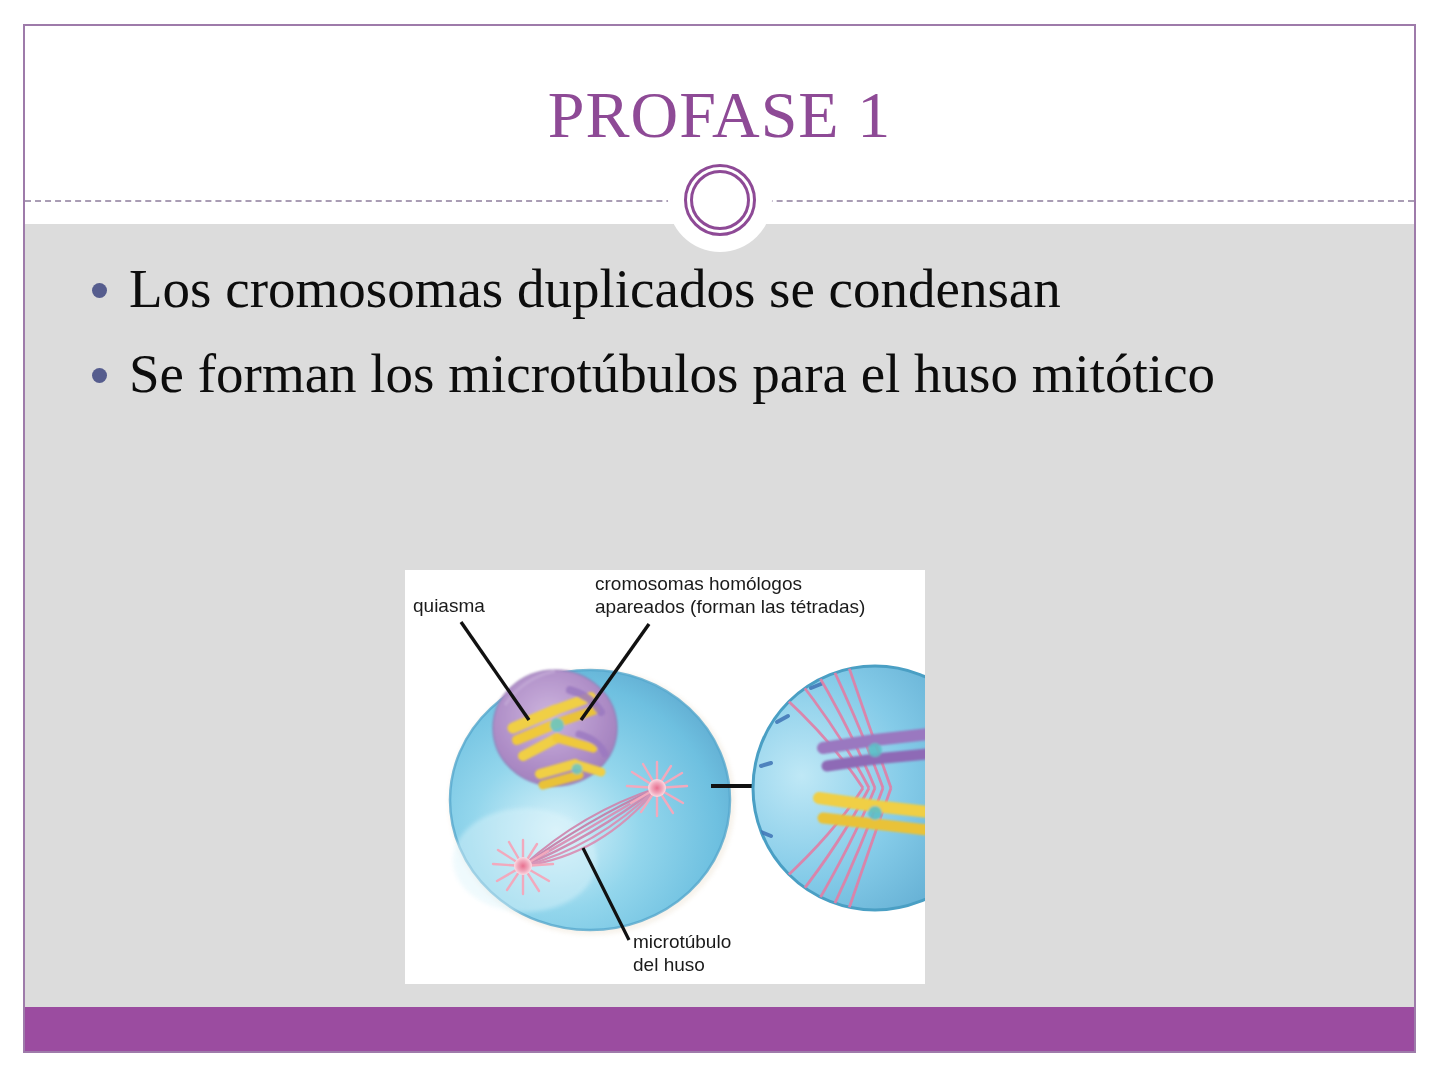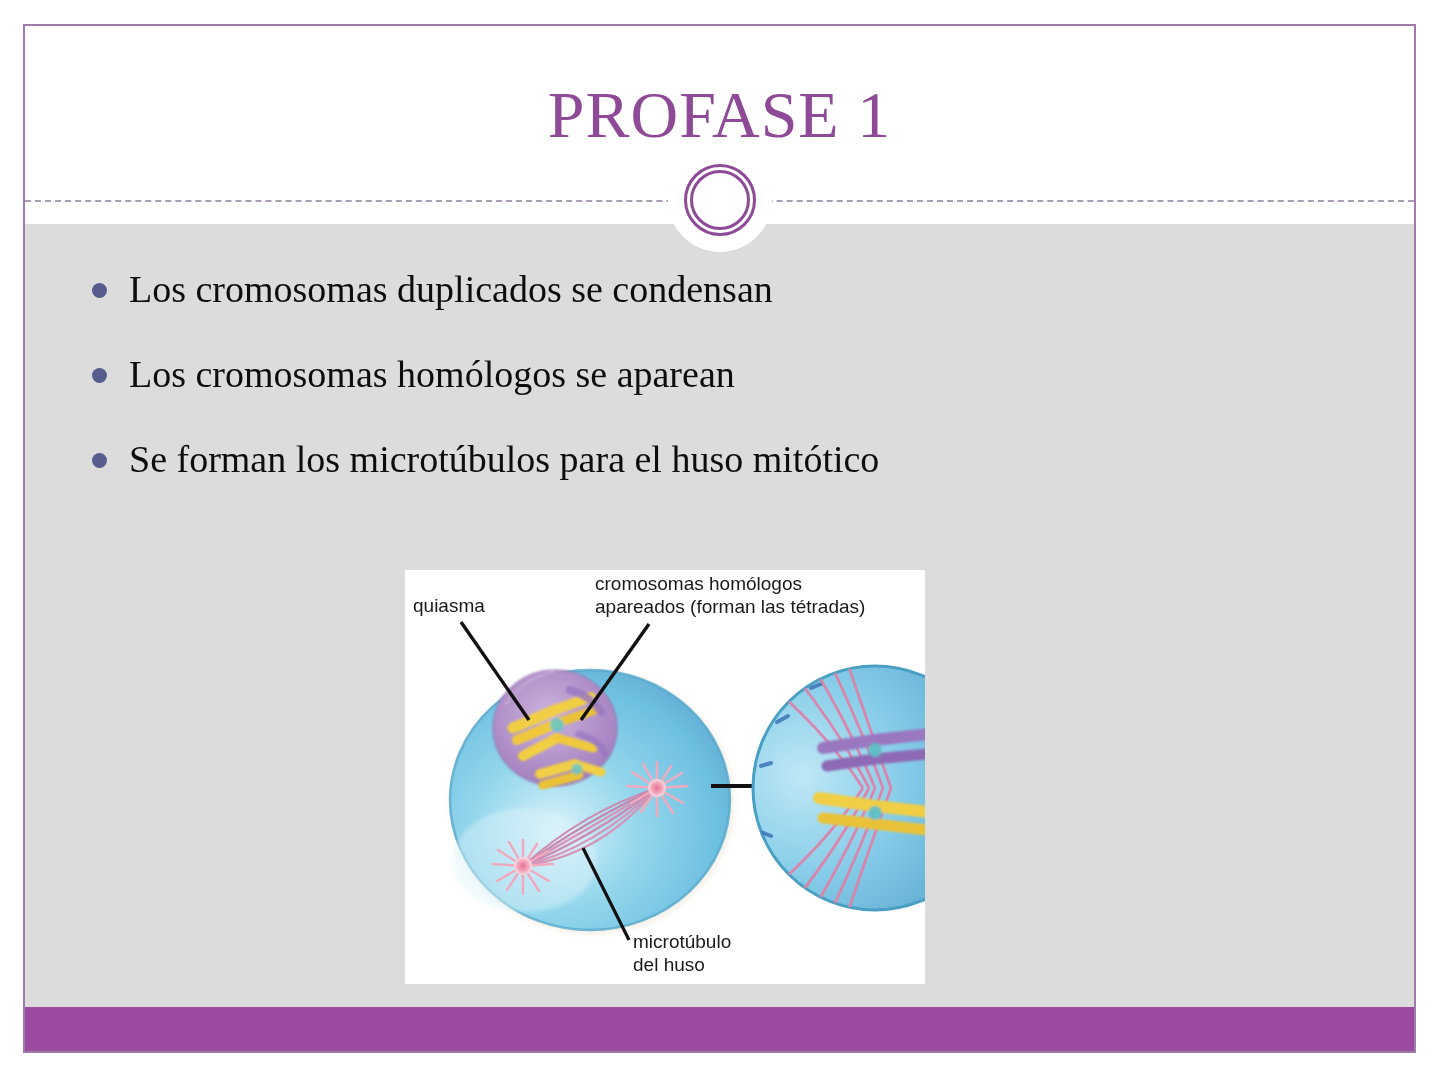--- a/index.html
+++ b/index.html
@@ -83,21 +83,21 @@
   .bullets{
     position:absolute;
     left:22px; top:26px;
     width:1340px;
   }
   .bullet{
     position:relative;
     padding-left:82px;
     margin:0 0 7px 0;
     font-family:"Liberation Serif", serif;
-    font-size:38px;
+    font-size:55px;
     line-height:78px;
     color:#0d0d0d;
     white-space:nowrap;
   }
   .bullet::before{
     content:"";
     position:absolute;
     left:45px; top:33px;
     width:15px;height:15px;
     border-radius:50%;
@@ -131,21 +131,20 @@
 
   <div class="divider"></div>
   <div class="disc"></div>
   <div class="ring-outer"></div>
   <div class="ring-inner"></div>
 
   <div class="body-area">
 
     <div class="bullets">
       <div class="bullet">Los cromosomas duplicados se condensan</div>
-      <div class="bullet">Los cromosomas homólogos se aparean</div>
       <div class="bullet">Se forman los microtúbulos para el huso mitótico</div>
     </div>
 
     <div class="figure">
       <svg class="fig-svg" viewBox="0 0 520 414" xmlns="http://www.w3.org/2000/svg">
         <defs>
           <radialGradient id="cellGrad" cx="38%" cy="62%" r="72%">
             <stop offset="0%" stop-color="#d8f2fa"></stop>
             <stop offset="42%" stop-color="#93d6ec"></stop>
             <stop offset="80%" stop-color="#6ec0e0"></stop>

